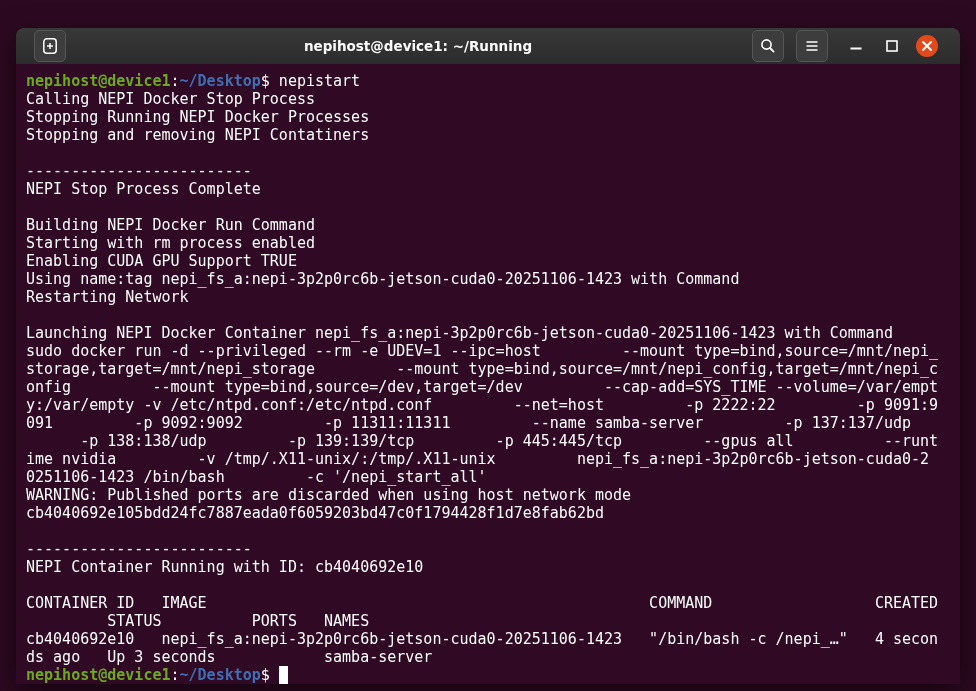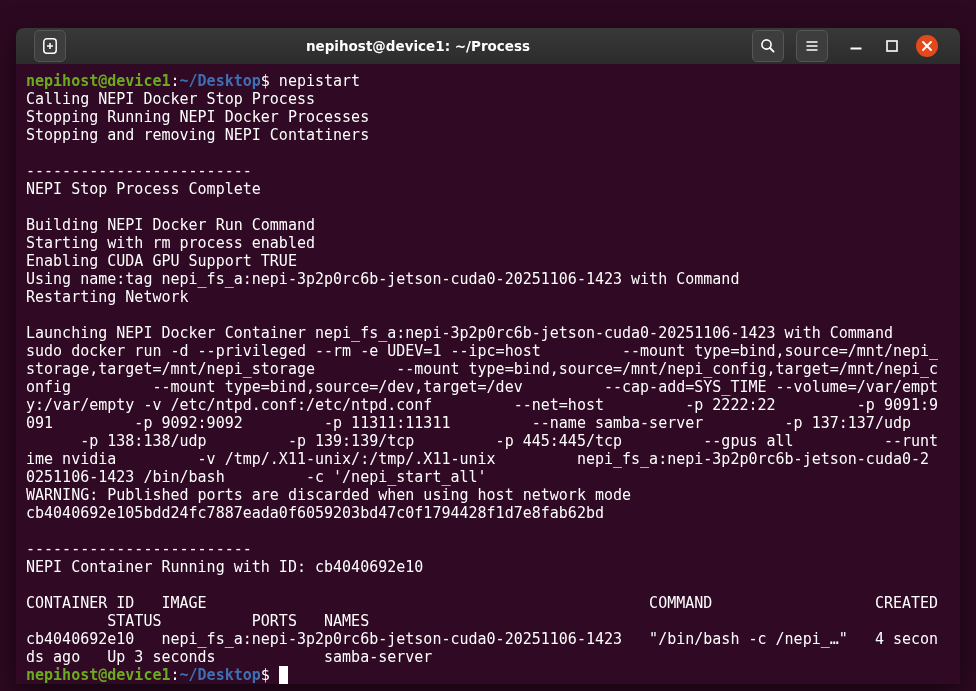--- a/index.html
+++ b/index.html
@@ -66,21 +66,21 @@
     <div class="tb-btn newtab-btn">
       <span>
         <svg width="18" height="18" viewBox="0 0 18 18">
           <rect x="2.8" y="1.8" width="12.4" height="14.4" rx="3" fill="none" stroke="#ffffff" stroke-width="1.5"></rect>
           <line x1="9" y1="6" x2="9" y2="12" stroke="#ffffff" stroke-width="1.5"></line>
           <line x1="6" y1="9" x2="12" y2="9" stroke="#ffffff" stroke-width="1.5"></line>
         </svg>
       </span>
     </div>
 
-    <div class="titlebar-title">nepihost@device1: ~/Process</div>
+    <div class="titlebar-title">nepihost@device1: ~/Running</div>
 
     <div class="tb-right">
 
       <div class="tb-btn">
         <span>
           <svg width="18" height="18" viewBox="0 0 18 18">
             <circle cx="7.5" cy="7.5" r="4.6" fill="none" stroke="#ffffff" stroke-width="1.6"></circle>
             <line x1="11" y1="11" x2="14.6" y2="14.6" stroke="#ffffff" stroke-width="1.8" stroke-linecap="round"></line>
           </svg>
         </span>

